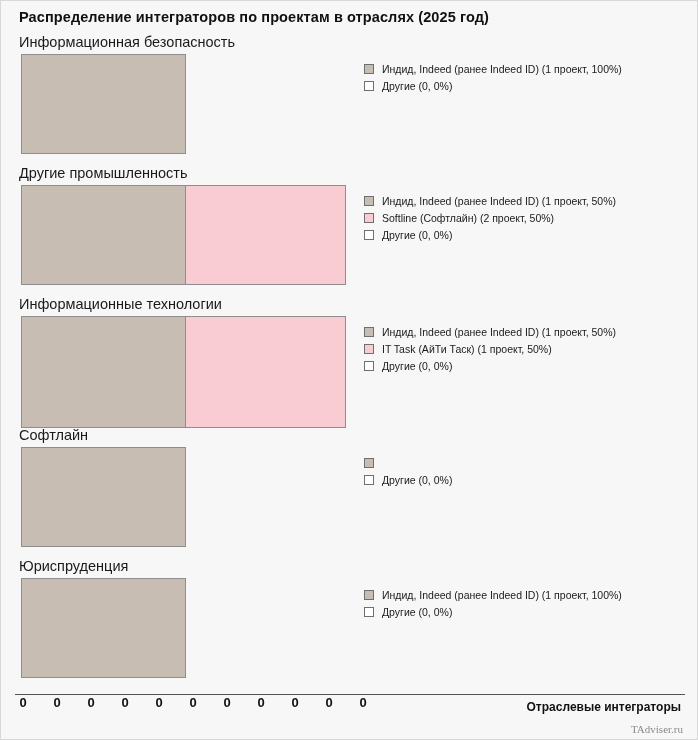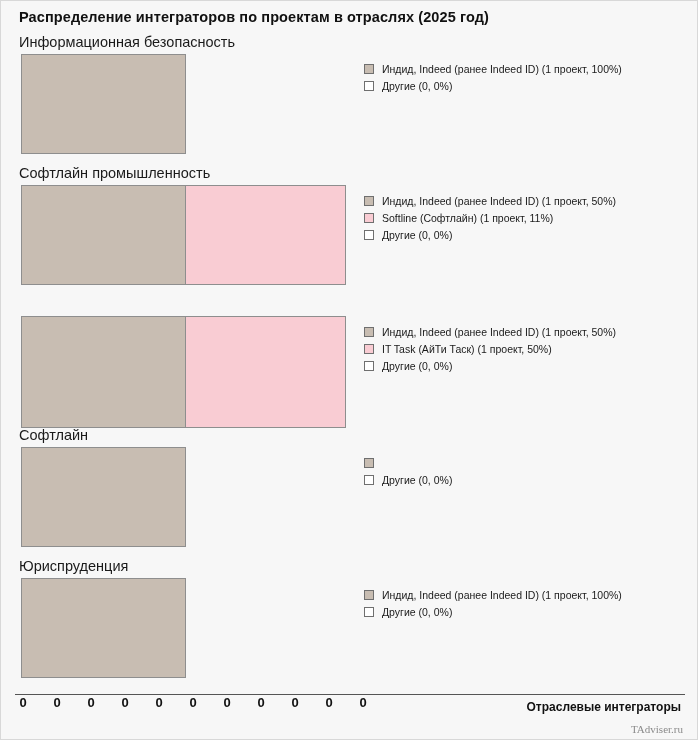--- a/index.html
+++ b/index.html
@@ -149,43 +149,44 @@
             <span class="swatch" style="background: rgb(200, 189, 178);"></span>
             <span class="legend-text">Индид, Indeed (ранее Indeed ID) (1 проект, 100%)</span>
           </div>
           <div class="legend-row">
             <span class="swatch" style="background: rgb(255, 255, 255);"></span>
             <span class="legend-text">Другие (0, 0%)</span>
           </div>
         </div>
       </div>
       <div class="group" style="top: 164px; height: 126px;">
-        <div class="group-label">Софтлайн промышленность</div>
+        <div class="group-label">Другие промышленность</div>
         <div class="bar-track" style="height: 100px;">
           <div class="bar-seg" title="Индид, Indeed (ранее Indeed ID) (1, 50%)" style="width: 165px; background: rgb(200, 189, 178);"></div>
           <div class="bar-seg" title="Softline (Софтлайн) (1, 50%)" style="width: 161px; background: rgb(249, 204, 211);"></div>
         </div>
       </div>
       <div class="group" style="top: 192px;">
         <div class="legend">
           <div class="legend-row">
             <span class="swatch" style="background: rgb(200, 189, 178);"></span>
             <span class="legend-text">Индид, Indeed (ранее Indeed ID) (1 проект, 50%)</span>
           </div>
           <div class="legend-row">
             <span class="swatch" style="background: rgb(249, 204, 211);"></span>
-            <span class="legend-text">Softline (Софтлайн) (1 проект, 11%)</span>
+            <span class="legend-text">Softline (Софтлайн) (2 проект, 50%)</span>
           </div>
           <div class="legend-row">
             <span class="swatch" style="background: rgb(255, 255, 255);"></span>
             <span class="legend-text">Другие (0, 0%)</span>
           </div>
         </div>
       </div>
       <div class="group" style="top: 295px; height: 138px;">
+        <div class="group-label">Информационные технологии</div>
         <div class="bar-track" style="height: 112px;">
           <div class="bar-seg" title="Индид, Indeed (ранее Indeed ID) (1, 50%)" style="width: 165px; background: rgb(200, 189, 178);"></div>
           <div class="bar-seg" title="IT Task (АйТи Таск) (1, 50%)" style="width: 161px; background: rgb(249, 204, 211);"></div>
         </div>
       </div>
       <div class="group" style="top: 323px;">
         <div class="legend">
           <div class="legend-row">
             <span class="swatch" style="background: rgb(200, 189, 178);"></span>
             <span class="legend-text">Индид, Indeed (ранее Indeed ID) (1 проект, 50%)</span>

